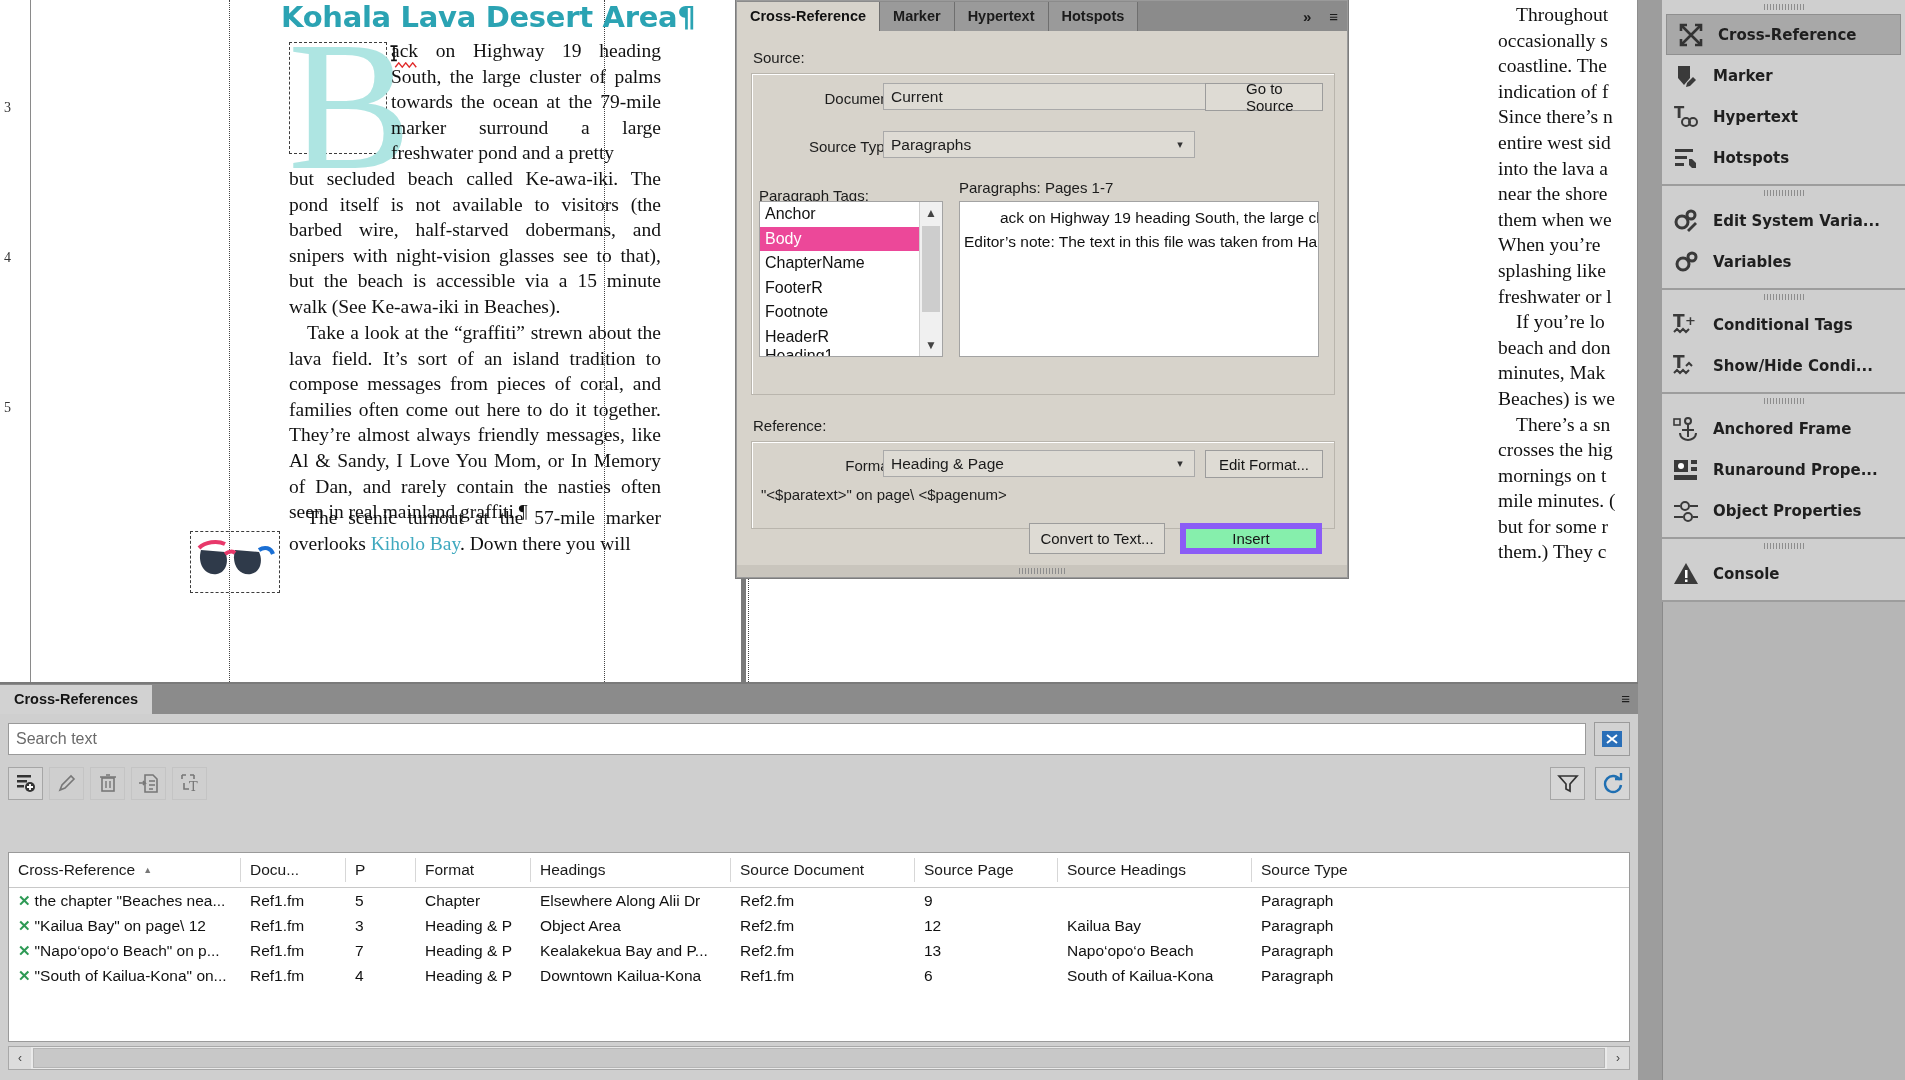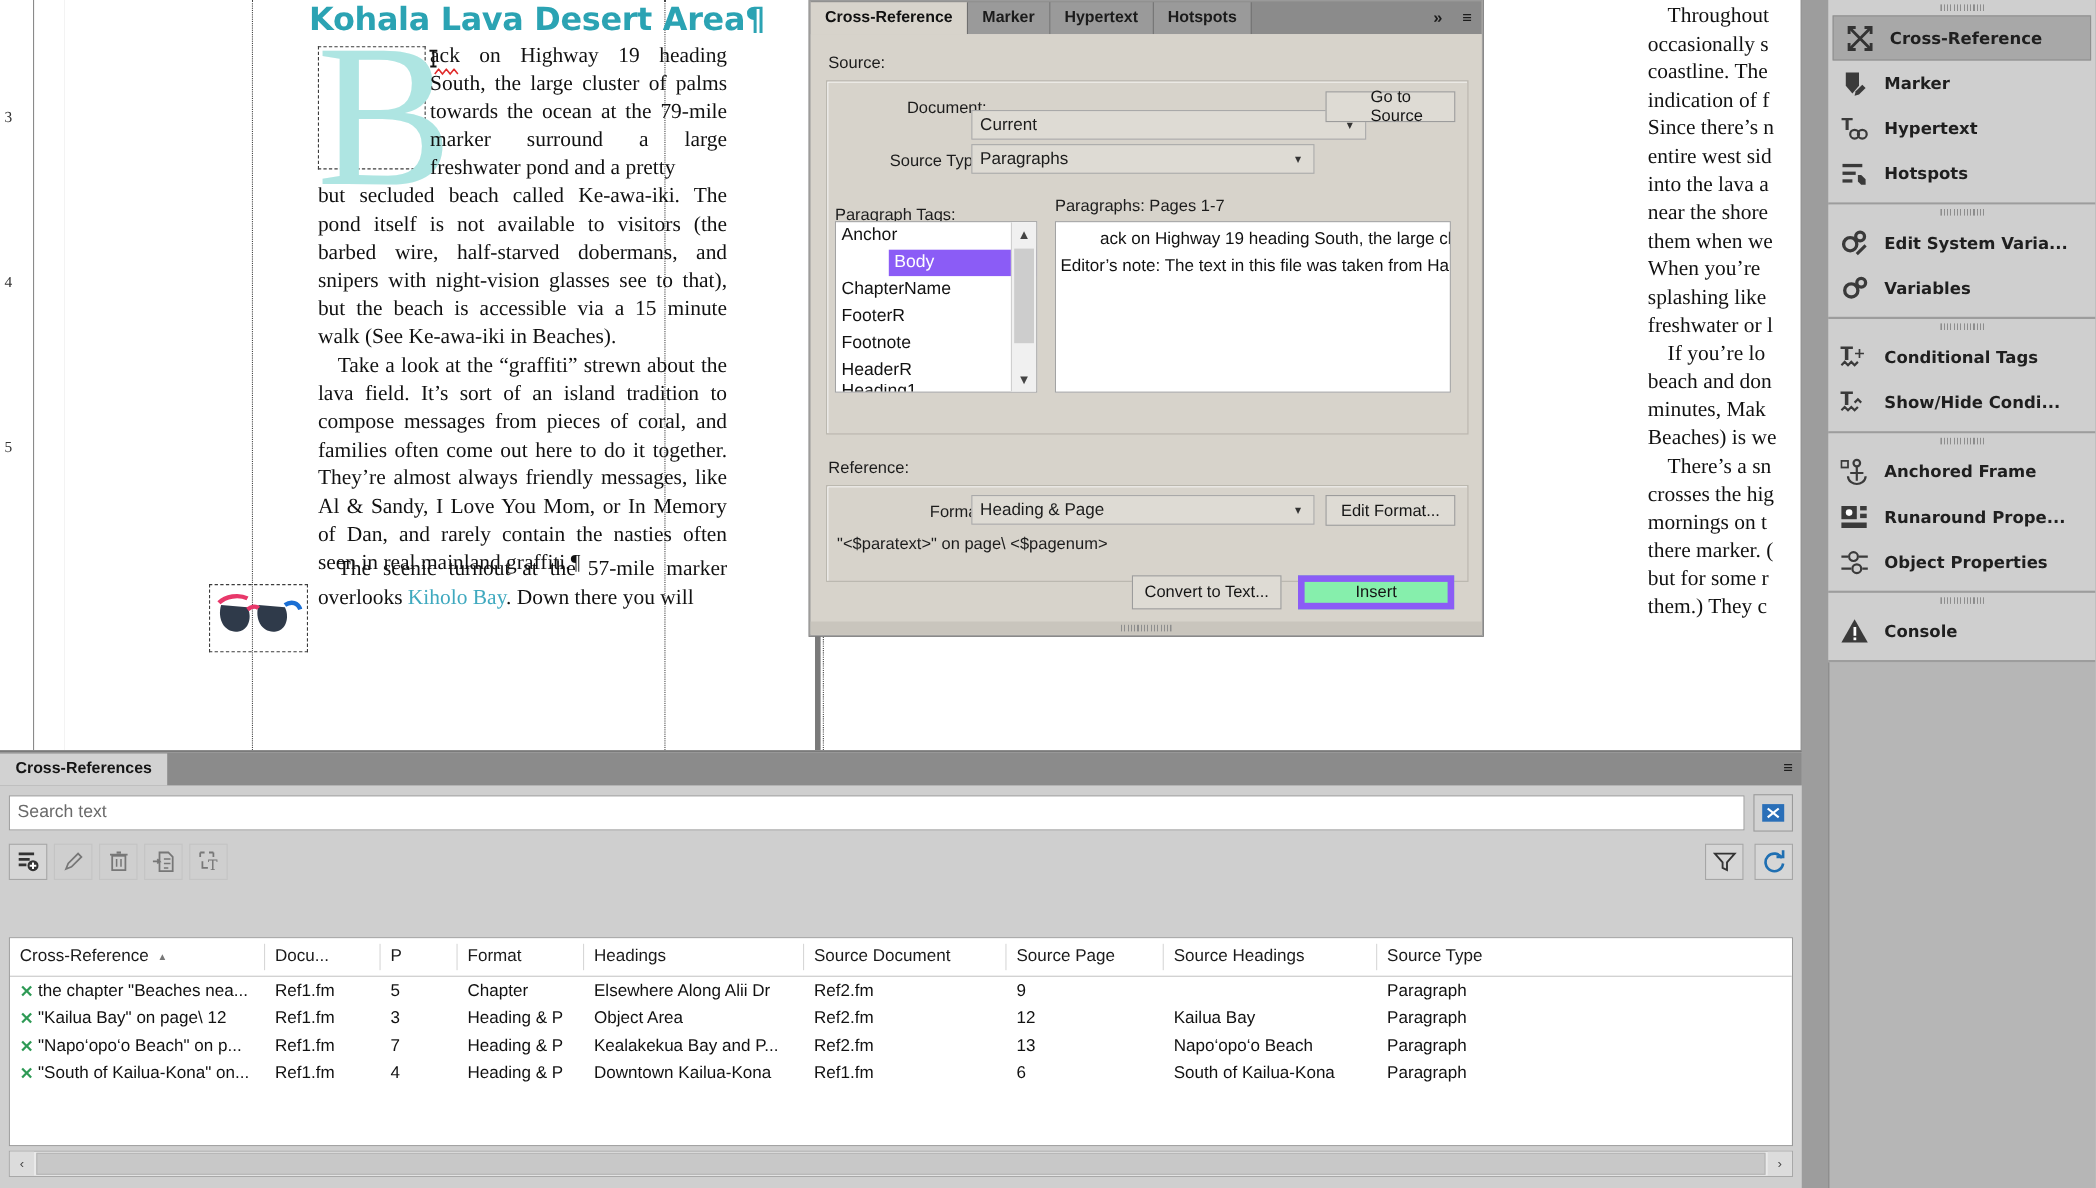--- a/index.html
+++ b/index.html
@@ -100,21 +100,21 @@
     font-size:15px;color:#151515;display:flex;align-items:center;justify-content:center;
     cursor:default;
   }
   .btn.primary{border:6px solid #8b5cf6;background:#86efac;}
 
   .listbox{
     position:absolute;background:#ffffff;border:1px solid #a3a3a3;
     box-sizing:border-box;overflow:hidden;
   }
   .lb-item{font-size:16px;padding:1px 5px;color:#111;line-height:22.5px;white-space:nowrap;}
-  .lb-item.sel{background:#8b5cf6;color:#ffffff;margin-left:48px;}
+  .lb-item.sel{background:#ec4899;color:#ffffff;}
   .lb-scroll{position:absolute;right:0;top:0;width:22px;bottom:0;background:#f0f0f0;border-left:1px solid #cfcfcf;}
   .lb-arrow{width:22px;height:22px;display:flex;align-items:center;justify-content:center;color:#444;font-size:12px;background:#f0f0f0;}
   .lb-thumb{position:absolute;left:2px;width:18px;background:#cdcdcd;}
   .para-item{font-size:15.5px;line-height:24px;padding:0 4px;color:#111;white-space:nowrap;overflow:hidden;}
   .fmtline{position:absolute;font-size:15px;color:#1c1c1c;}
   .dlg-grip{position:absolute;left:0;right:0;bottom:0;height:12px;background:#c9c5bd;display:flex;align-items:center;justify-content:center;}
   .grip-dots{width:46px;height:6px;background:repeating-linear-gradient(90deg,#8d8d8d 0 1px,transparent 1px 3px);}
 
   
   .sidebar{position:absolute;right:0;top:0;width:267px;height:1080px;background:#b6b6b6;border-left:1px solid #8d8d8d;}
@@ -223,21 +223,21 @@
           <div style="white-space: nowrap; overflow: hidden;">When you’re</div>
           <div style="white-space: nowrap; overflow: hidden;">splashing like</div>
           <div style="white-space: nowrap; overflow: hidden;">freshwater or l</div>
           <div style="white-space: nowrap; overflow: hidden; text-indent: 18px;">If you’re lo</div>
           <div style="white-space: nowrap; overflow: hidden;">beach and don</div>
           <div style="white-space: nowrap; overflow: hidden;">minutes, Mak</div>
           <div style="white-space: nowrap; overflow: hidden;">Beaches) is we</div>
           <div style="white-space: nowrap; overflow: hidden; text-indent: 18px;">There’s a sn</div>
           <div style="white-space: nowrap; overflow: hidden;">crosses the hig</div>
           <div style="white-space: nowrap; overflow: hidden;">mornings on t</div>
-          <div style="white-space: nowrap; overflow: hidden;">there marker. (</div>
+          <div style="white-space: nowrap; overflow: hidden;">mile minutes. (</div>
           <div style="white-space: nowrap; overflow: hidden;">but for some r</div>
           <div style="white-space: nowrap; overflow: hidden;">them.) They c</div>
         </div>
     </div>
   </div>
 
   <div class="dlg">
     <div class="dlg-tabbar">
       <div class="dlg-tab active">Cross-Reference</div>
       <div class="dlg-tab">Marker</div>
@@ -246,21 +246,21 @@
       <div class="spacer"></div>
       <div class="dlg-chev">»</div>
       <div class="dlg-menu">≡</div>
     </div>
 
     <div class="dlg-body">
       <div class="lbl" style="position:absolute;left:16px;top:18px;">Source:</div>
       <div class="group grp-source"></div>
 
       <div class="lbl" style="position:absolute;left:50px;top:59px;width:110px;text-align:right;">Document:</div>
-      <div class="combo" style="left:146px;top:52px;width:359px;margin-top:17px;">
+      <div class="combo" style="left:146px;top:52px;width:359px;">
         <span>Current</span>
         <span class="arrow">▾</span>
       </div>
       <div class="btn" style="left:468px;top:52px;width:118px;padding-left:40px;">Go to Source</div>
 
       <div class="lbl" style="position:absolute;left:30px;top:107px;width:130px;text-align:right;">Source Type:</div>
       <div class="combo" style="left:146px;top:100px;width:312px;">
         <span>Paragraphs</span>
         <span class="arrow">▾</span>
       </div>

